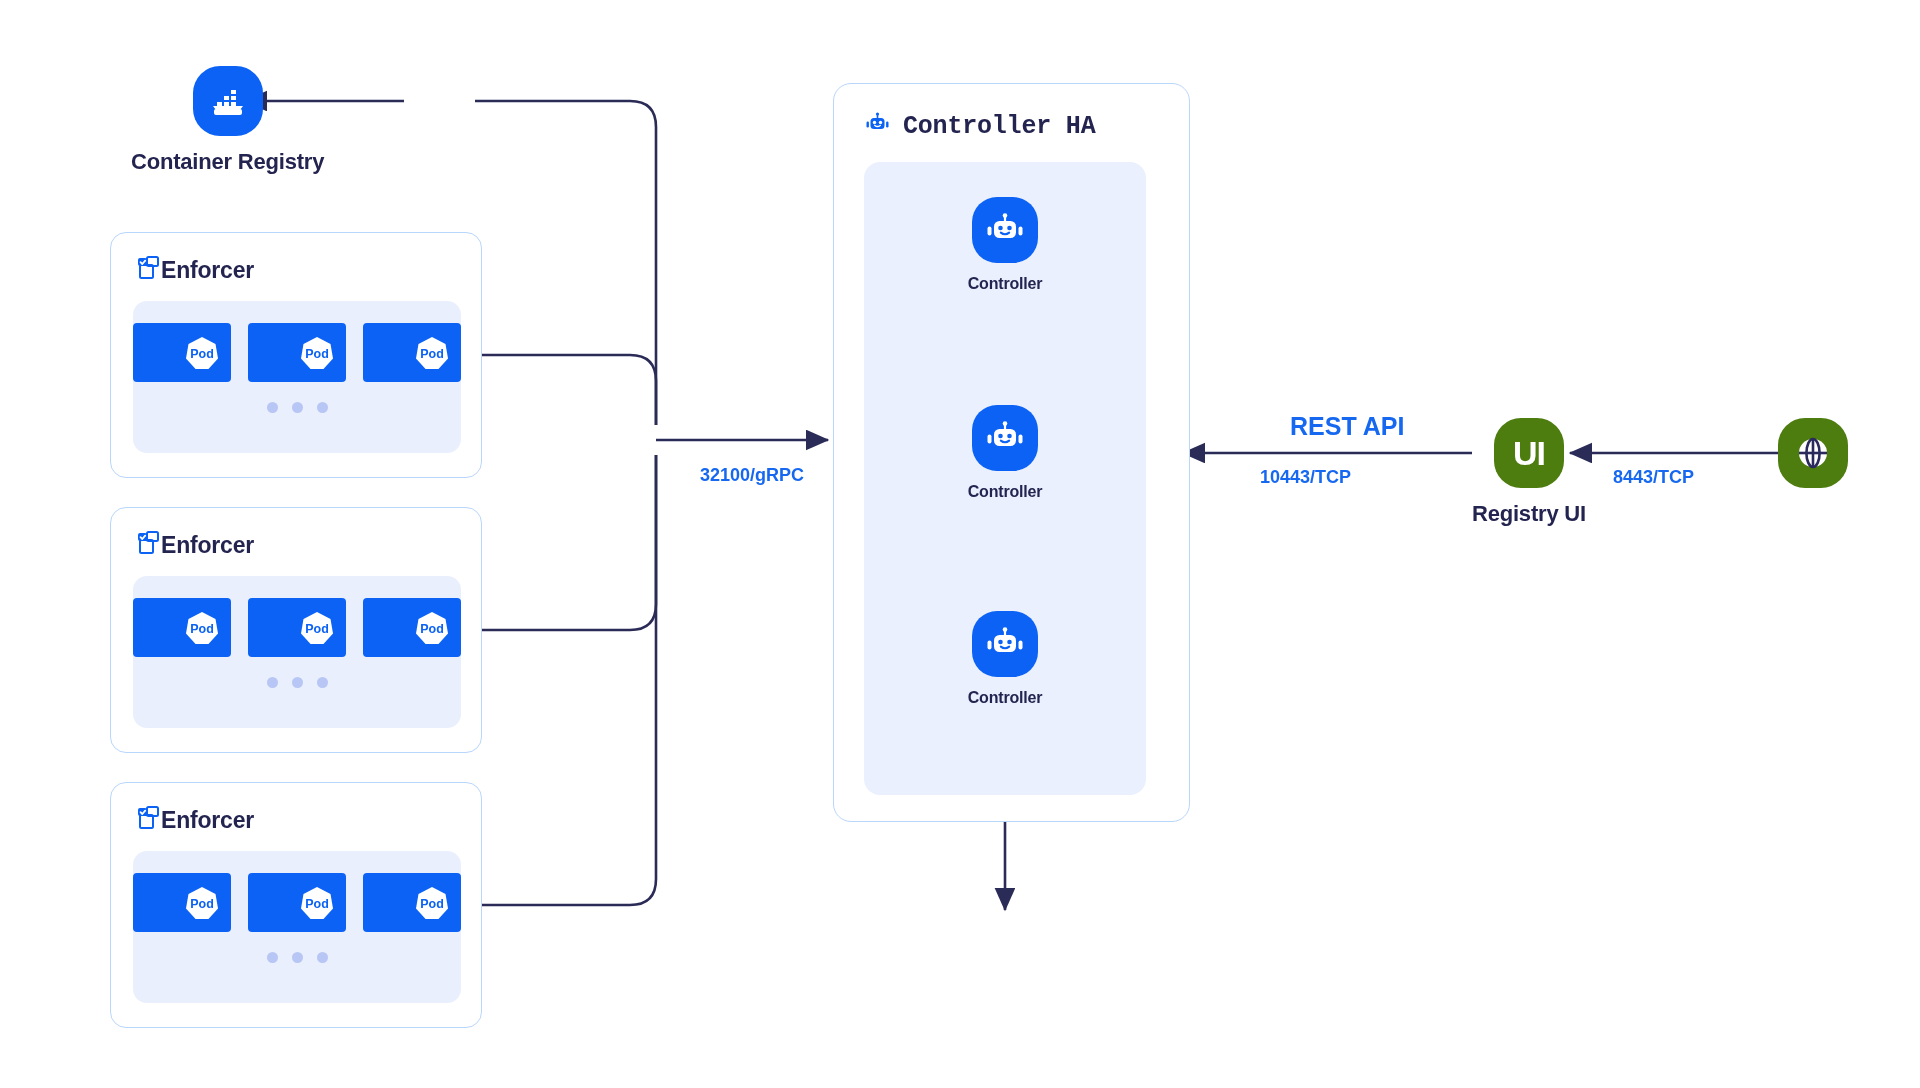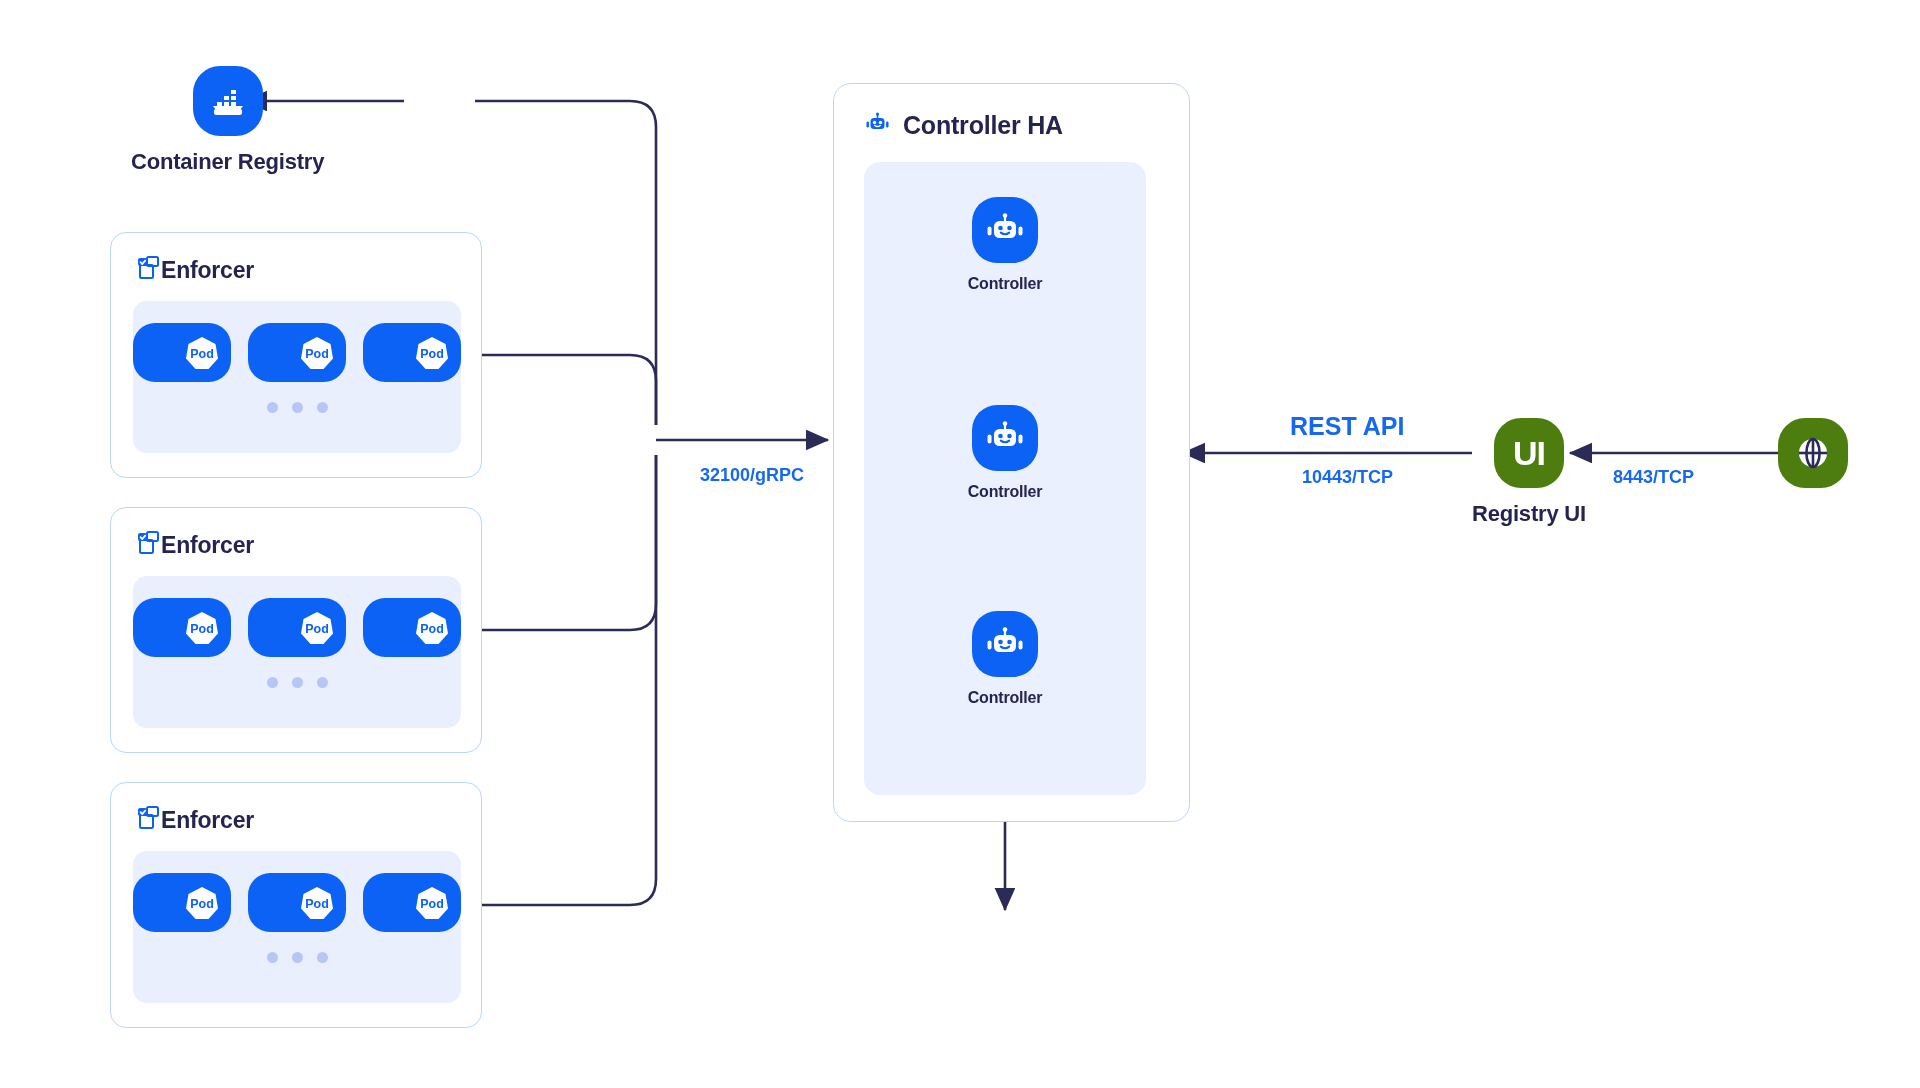--- a/index.html
+++ b/index.html
@@ -88,21 +88,21 @@
   }
   .pod-row {
     display: flex;
     gap: 17px;
     justify-content: center;
     padding-top: 22px;
   }
   .pod {
     width: 59px;
     height: 59px;
-    border-radius: 22px;
+    border-radius: 4px;
     background: #0b62f5;
     display: flex;
     align-items: center;
     justify-content: center;
     padding-left: 40px;
   }
   .dots {
     display: flex;
     gap: 14px;
     justify-content: center;
@@ -349,21 +349,21 @@
         </div>
       </div>
       <div class="dots">
         <span class="dot"></span>
         <span class="dot"></span>
         <span class="dot"></span>
       </div>
     </div>
   </div>
 
-  <div id="ha-card" style="left:833px; top:83px; width:357px; height:739px;">
+  <div id="ha-card" style="left:833px; top:83px; width:357px; height:739px;font-family:Liberation Mono, monospace;">
     <div id="ha-head">
       <span>
         <svg width="27" height="27" viewBox="0 0 27 27">
           <g fill="#0b62f5">
             <circle cx="13.5" cy="4" r="1.6"></circle>
             <rect x="12.7" y="5" width="1.6" height="3"></rect>
             <rect x="6.5" y="8" width="14" height="11" rx="3.5"></rect>
             <rect x="2.5" y="11.5" width="2.4" height="6" rx="1.2"></rect>
             <rect x="22.1" y="11.5" width="2.4" height="6" rx="1.2"></rect>
           </g>
@@ -449,17 +449,17 @@
           <path d="M22 8 v28"></path>
         </g>
       </svg>
     </div>
   </div>
 
   <div class="elabel" style="left:700px; top:465px;">32100/gRPC</div>
 
   <div class="elabel big" style="left:1290px; top:412px;">REST API</div>
 
-  <div class="elabel" style="left:1302px; top:467px;">10443/TCP</div>
+  <div class="elabel" style="left:1260px; top:467px;">10443/TCP</div>
 
   <div class="elabel" style="left:1613px; top:467px;">8443/TCP</div>
 
 </div>
 
 </body></html>

